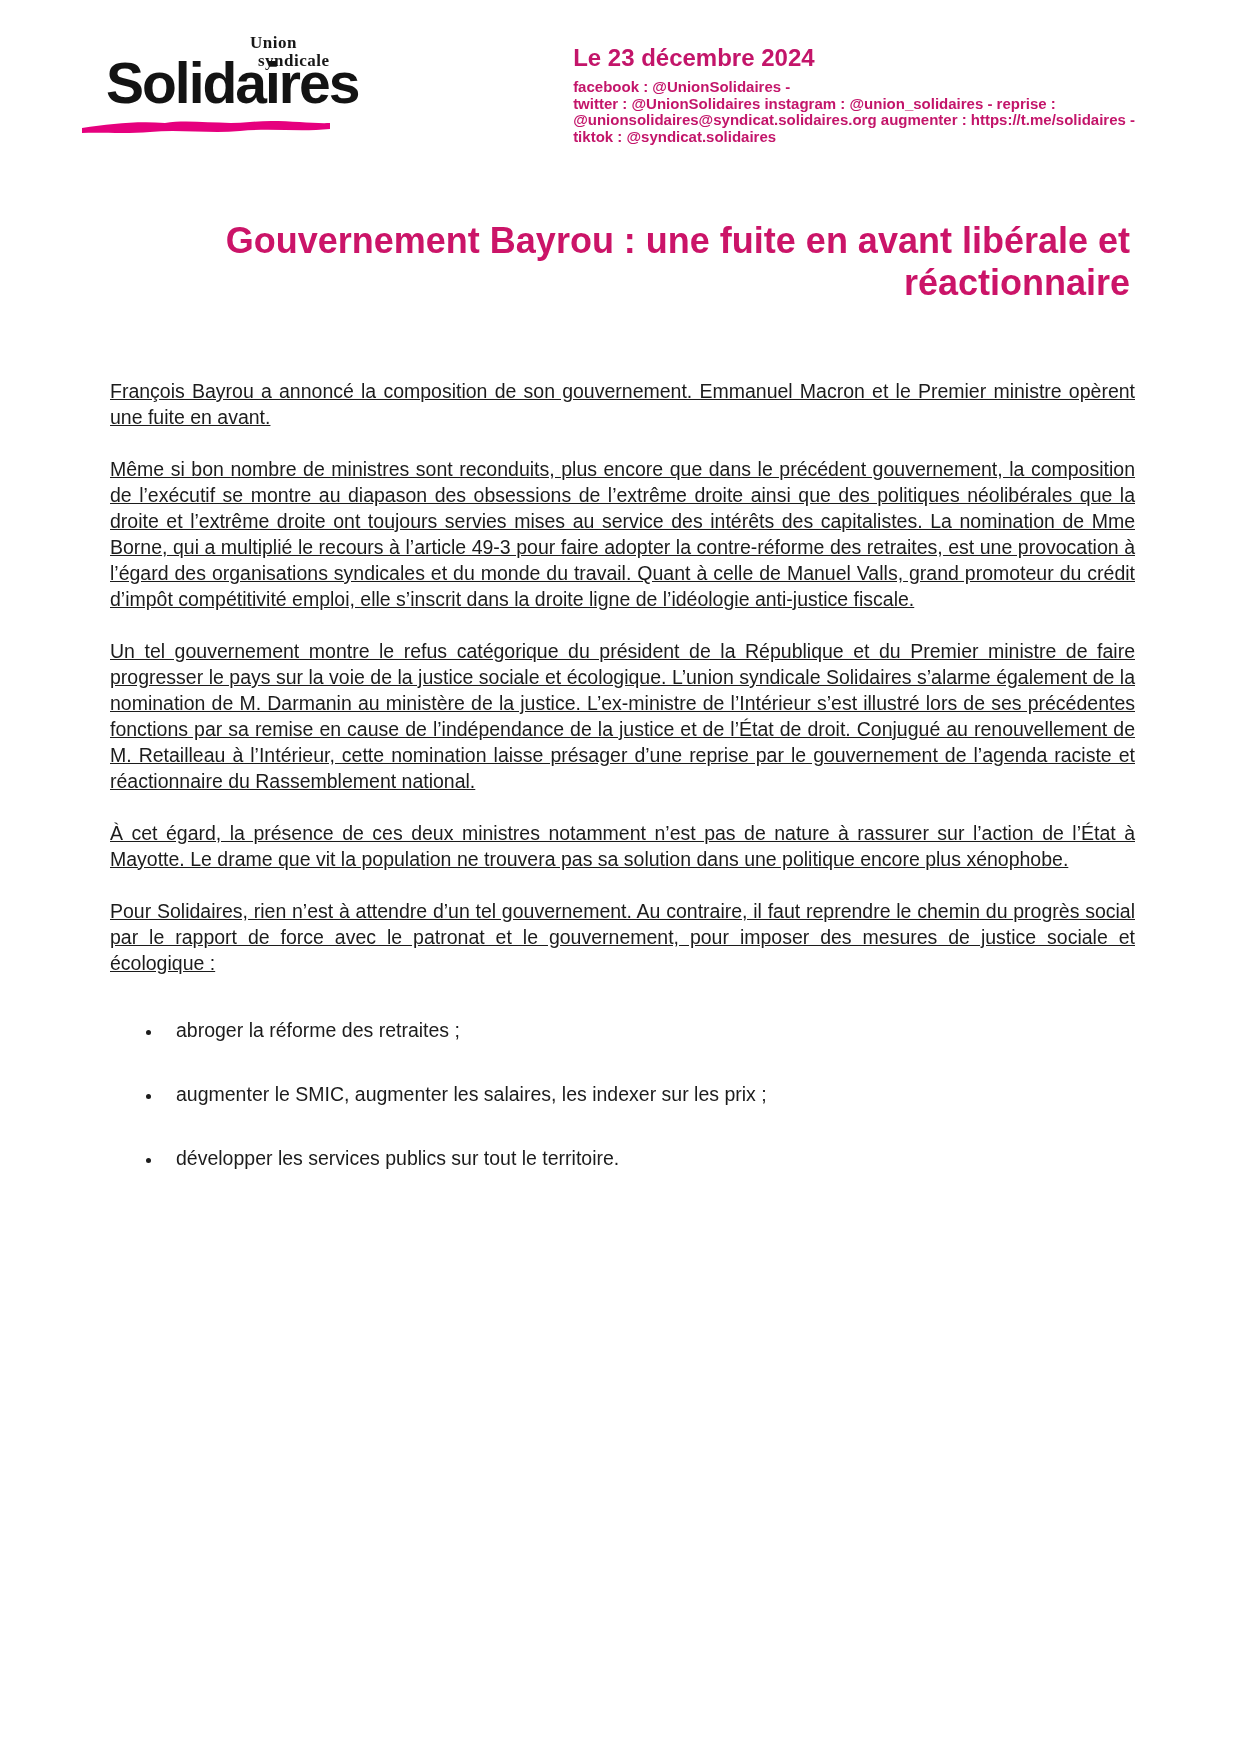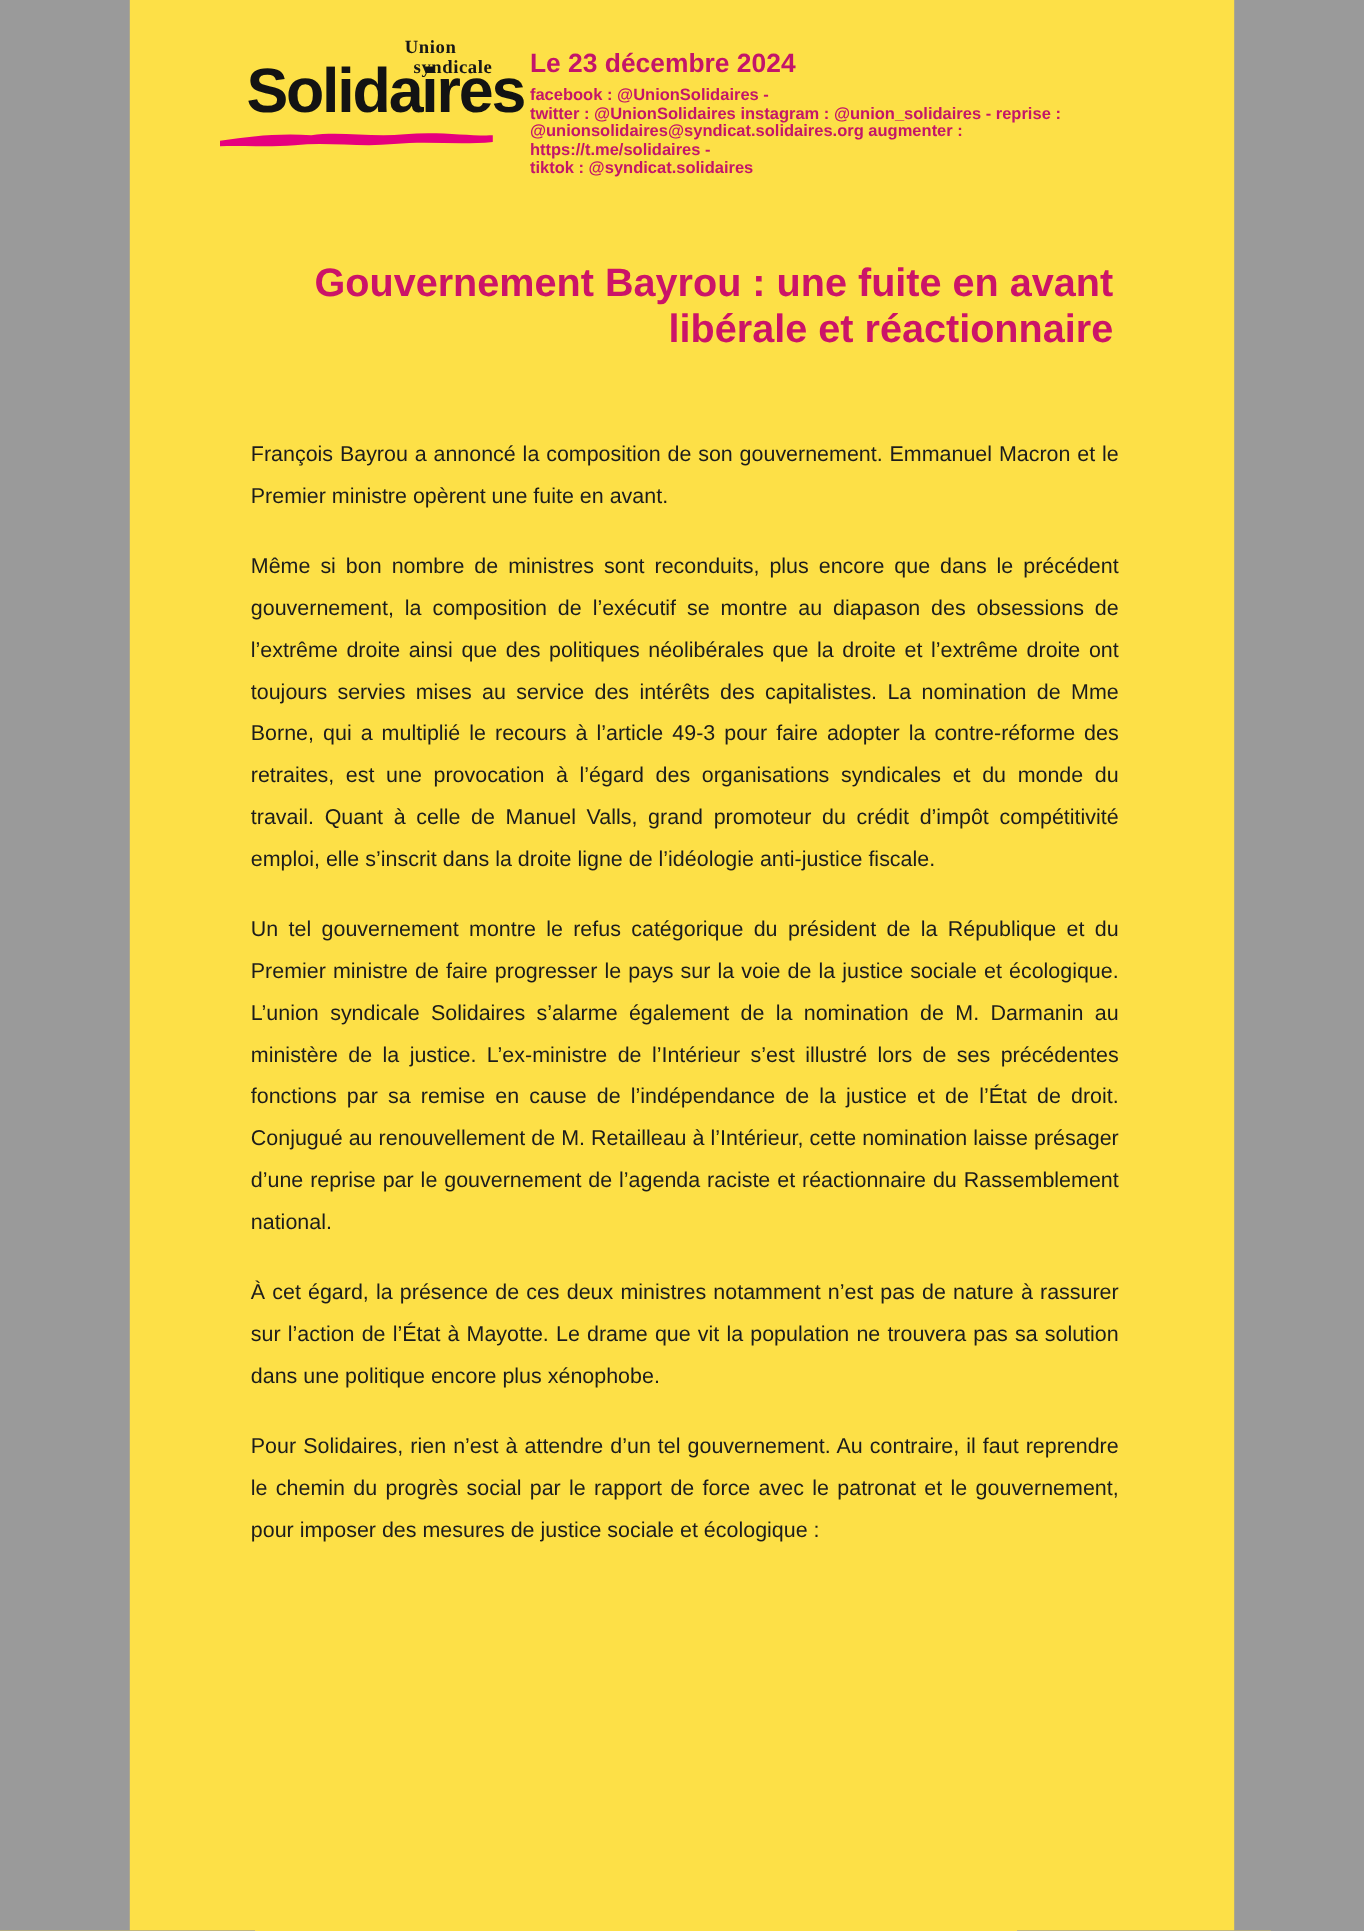--- a/index.html
+++ b/index.html
@@ -1,23 +1,23 @@
 <!DOCTYPE html>
 <html lang="fr"><head>
 <meta charset="utf-8">
 <style>
   * { margin: 0; padding: 0; box-sizing: border-box; }
   html, body { background: #9a9a9a; }
   body { font-family: "Liberation Sans", sans-serif; }
   .page {
     position: relative;
-    width: 1004px;
+    width: 1240px;
     height: 1755px;
     margin: 0 auto;
-    background: #fde047;
+    background: #ffffff;
     color: #1a1a1a;
     overflow: hidden;
   }
 
   
   .header {
     display: flex;
     justify-content: space-between;
     align-items: flex-start;
     padding: 34px 105px 0 78px;
@@ -72,24 +72,25 @@
     color: #cb1468;
     letter-spacing: 0px;
   }
 
   
   .body-text {
     margin: 74px 105px 0 110px;
   }
   .body-text p {
     font-size: 19.5px;
-    line-height: 38px;
+    line-height: 26px;
     text-align: justify;
     margin-bottom: 26px;
     color: #1c1c1c;
+    text-decoration: underline;
   }
   .body-text ul {
     margin-top: 38px;
     padding-left: 52px;
     list-style: disc;
   }
   .body-text li {
     font-size: 19.5px;
     line-height: 33px;
     padding-left: 14px;
@@ -130,15 +131,26 @@
 
   <h1 class="doc-title">Gouvernement Bayrou : une fuite en avant libérale et réactionnaire</h1>
 
   <div class="body-text">
     <p>François Bayrou a annoncé la composition de son gouvernement. Emmanuel Macron et le Premier ministre opèrent une fuite en avant.</p>
     <p>Même si bon nombre de ministres sont reconduits, plus encore que dans le précédent gouvernement, la composition de l’exécutif se montre au diapason des obsessions de l’extrême droite ainsi que des politiques néolibérales que la droite et l’extrême droite ont toujours servies mises au service des intérêts des capitalistes. La nomination de Mme Borne, qui a multiplié le recours à l’article 49-3 pour faire adopter la contre-réforme des retraites, est une provocation à l’égard des organisations syndicales et du monde du travail. Quant à celle de Manuel Valls, grand promoteur du crédit d’impôt compétitivité emploi, elle s’inscrit dans la droite ligne de l’idéologie anti-justice fiscale.</p>
     <p>Un tel gouvernement montre le refus catégorique du président de la République et du Premier ministre de faire progresser le pays sur la voie de la justice sociale et écologique. L’union syndicale Solidaires s’alarme également de la nomination de M. Darmanin au ministère de la justice. L’ex-ministre de l’Intérieur s’est illustré lors de ses précédentes fonctions par sa remise en cause de l’indépendance de la justice et de l’État de droit. Conjugué au renouvellement de M. Retailleau à l’Intérieur, cette nomination laisse présager d’une reprise par le gouvernement de l’agenda raciste et réactionnaire du Rassemblement national.</p>
     <p>À cet égard, la présence de ces deux ministres notamment n’est pas de nature à rassurer sur l’action de l’État à Mayotte. Le drame que vit la population ne trouvera pas sa solution dans une politique encore plus xénophobe.</p>
     <p>Pour Solidaires, rien n’est à attendre d’un tel gouvernement. Au contraire, il faut reprendre le chemin du progrès social par le rapport de force avec le patronat et le gouvernement, pour imposer des mesures de justice sociale et écologique :</p>
 
+    <ul>
+      <li>
+        <span>abroger la réforme des retraites ;</span>
+      </li>
+      <li>
+        <span>augmenter le SMIC, augmenter les salaires, les indexer sur les prix ;</span>
+      </li>
+      <li>
+        <span>développer les services publics sur tout le territoire.</span>
+      </li>
+    </ul>
   </div>
 
 </div>
 
 </body></html>

